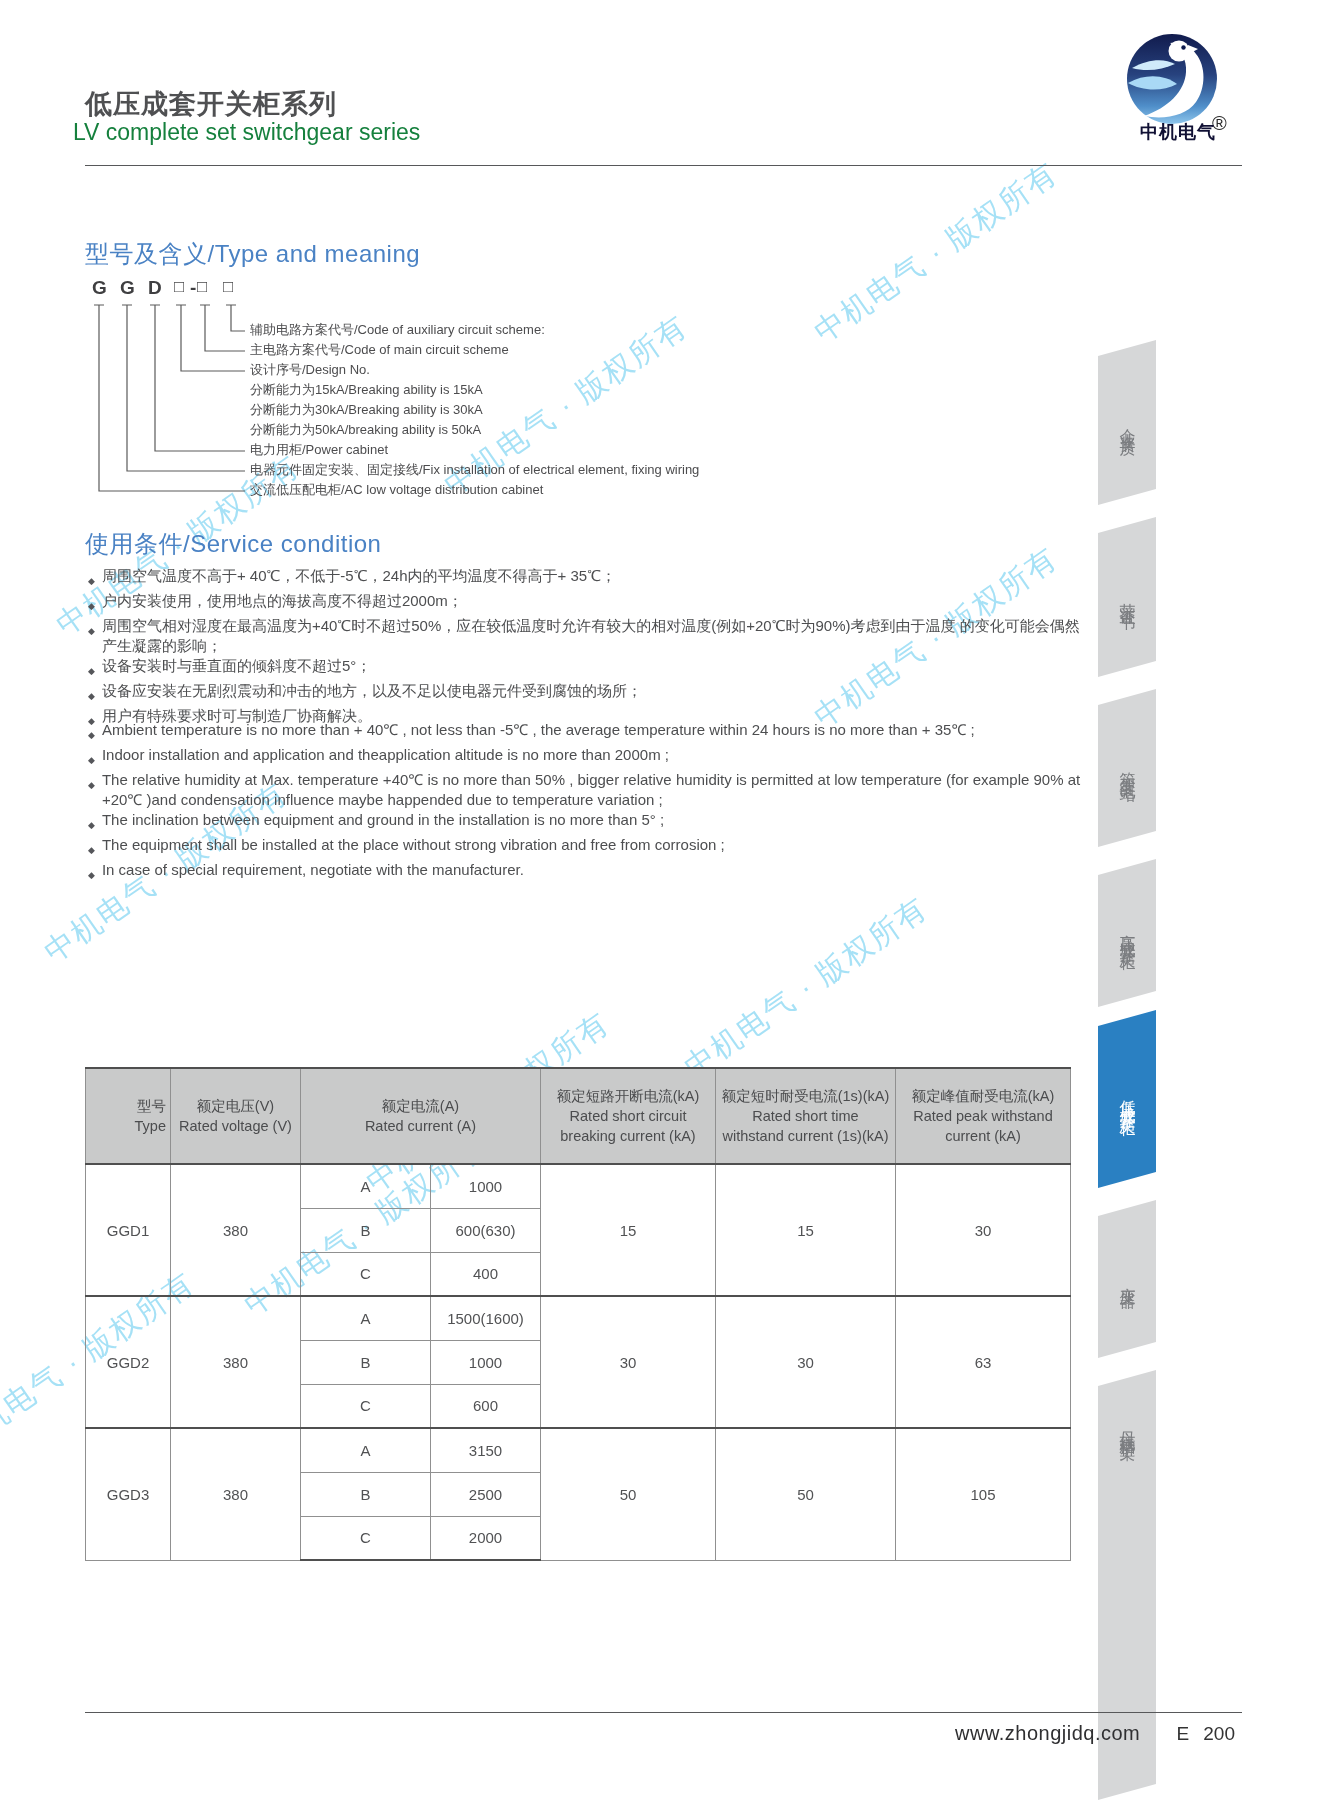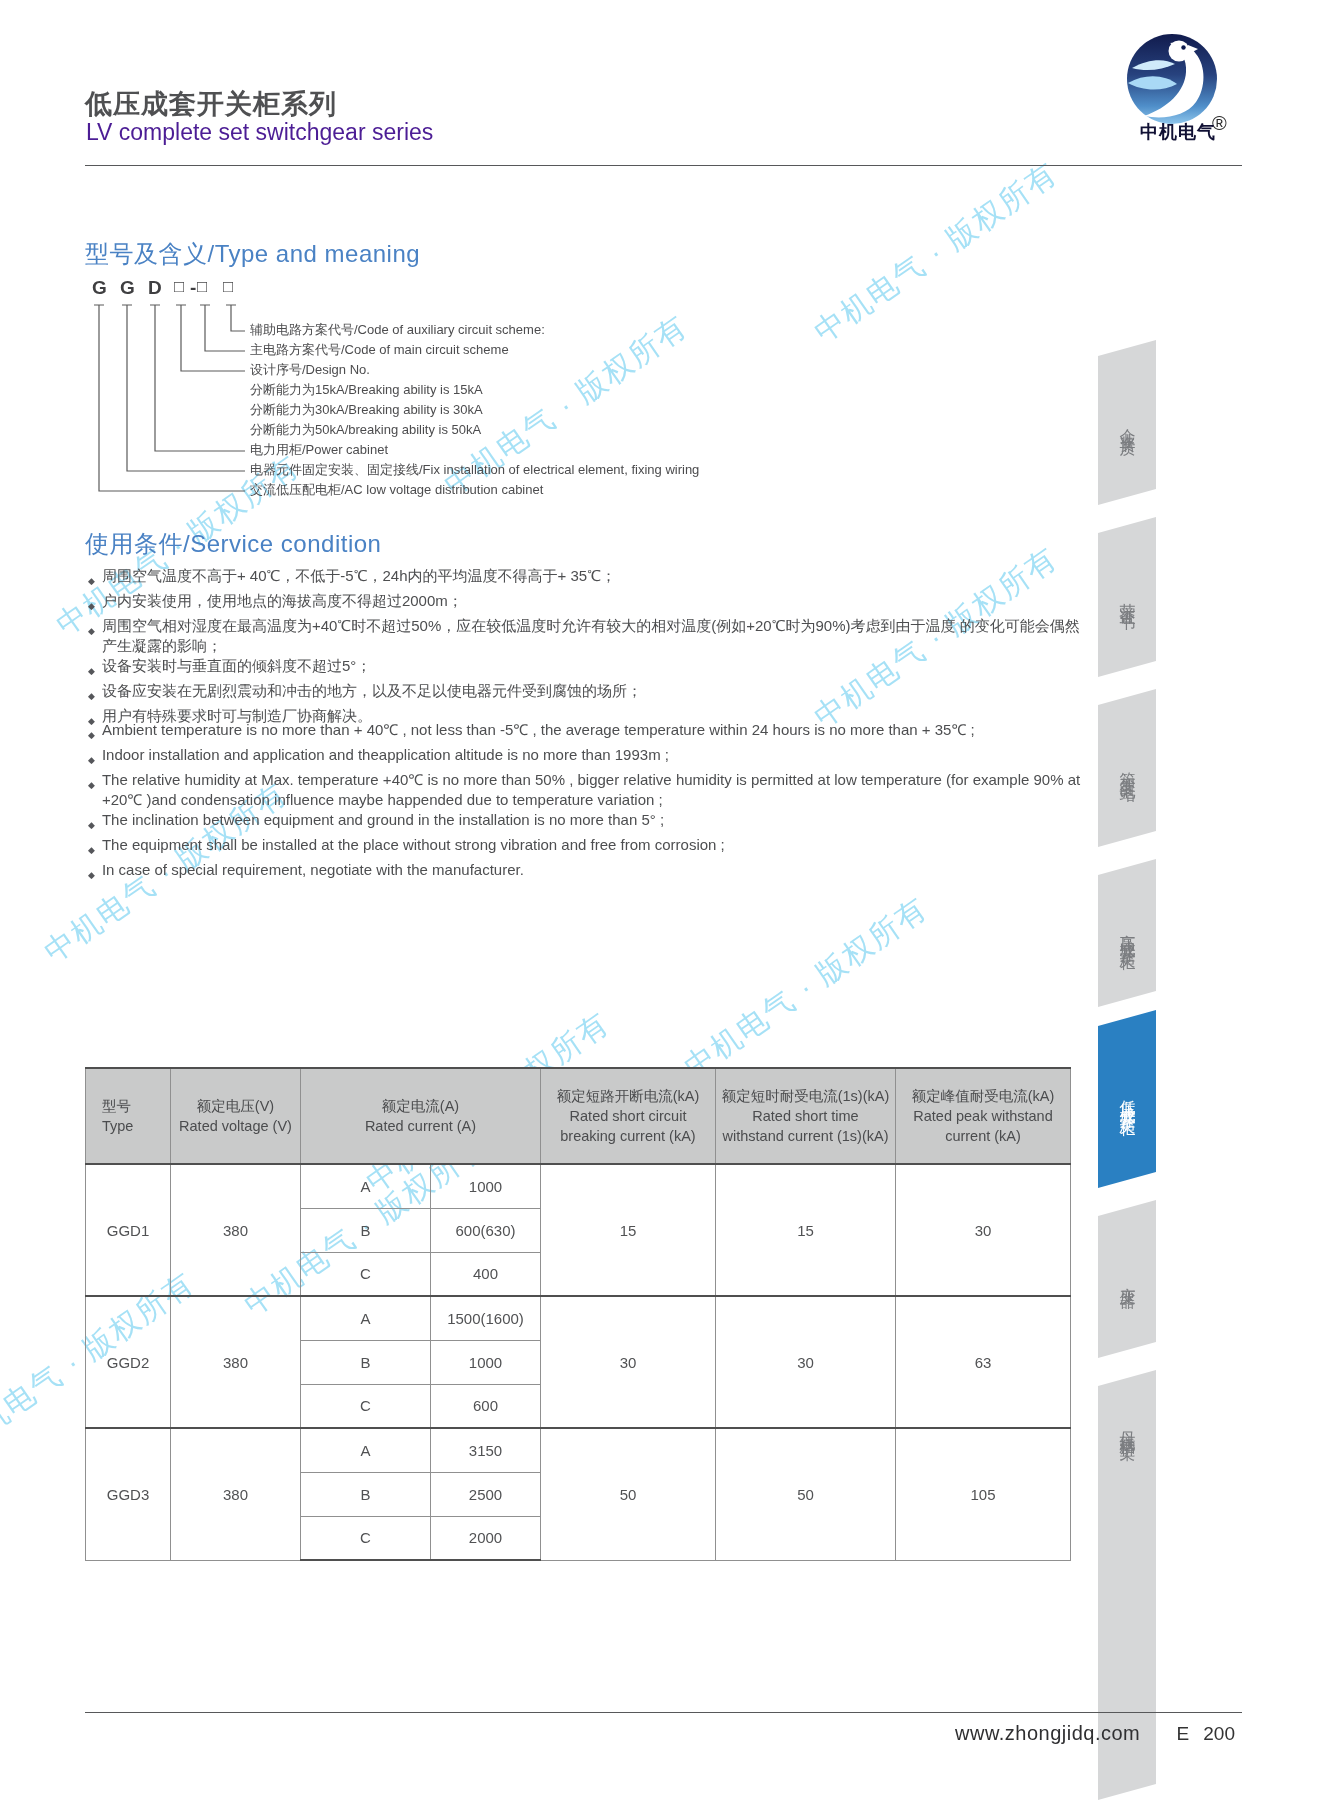--- a/index.html
+++ b/index.html
@@ -5,21 +5,21 @@
   * { margin:0; padding:0; box-sizing:border-box; }
   body { background:#ffffff; font-family:"Liberation Sans", sans-serif; }
   .page { position:relative; width:1325px; height:1800px; background:#ffffff; overflow:hidden; }
 
   
   .wm { position:absolute; font-size:30px; letter-spacing:2px; color:#56c6ee; opacity:.52;
         white-space:nowrap; transform:rotate(-35deg); transform-origin:0 50%; pointer-events:none; }
 
   
   .title-zh { position:absolute; left:85px; top:86px; font-size:27px; font-weight:600; color:#4f5052; letter-spacing:1px; }
-  .title-en { position:absolute; left:86px; top:119px; font-size:23px; font-weight:400; color:#4c1d95; }
+  .title-en { position:absolute; left:73px; top:119px; font-size:23px; font-weight:400; color:#15803d; }
   .rule { position:absolute; height:1px; background:#57585a; }
   .rule-top { left:85px; top:165px; width:1157px; }
   .rule-bottom { left:85px; top:1712px; width:1157px; }
 
   .logo { position:absolute; left:1118px; top:26px; width:120px; height:140px; }
   .logo svg { position:absolute; left:0; top:0; }
   .logo .reg { position:absolute; left:94px; top:86px; font-size:20px; color:#2b2b2b; }
   .logo-text { position:absolute; left:0; top:94px; width:120px; text-align:center;
                font-size:18px; font-weight:700; color:#101034; letter-spacing:1px; }
 
@@ -40,21 +40,21 @@
   .svc-list li { display:flex; gap:7px; line-height:20px; font-size:15px; color:#4d4e50; }
   .svc-list .dia { flex:0 0 auto; font-size:9px; color:#55565a; padding-top:5px; }
 
   
   .tech-table { position:absolute; left:85px; top:1067px; width:985px; border-collapse:collapse;
                 table-layout:fixed; font-size:15px; color:#515254; }
   .tech-table th, .tech-table td { border:1px solid #909090; text-align:center; vertical-align:middle; }
   .tech-table thead th { background:#c9caca; font-weight:400; color:#4b4c4e; height:96px;
                          font-size:14.5px; line-height:20px; border-bottom:2px solid #4f4f4f;
                          border-top:2px solid #4f4f4f; padding:2px 4px; }
-  .tech-table thead th.h-type { text-align:left; padding-left:16px; }
+  .tech-table thead th.h-type { text-align:right; padding-left:16px; }
   .tech-table tbody td { height:44px; }
   .tech-table tbody tr.gstart td { border-top:2px solid #4f4f4f; }
   .tech-table tbody tr.glast td { border-bottom:2px solid #4f4f4f; }
 
   
   .side-seg { position:absolute; left:1098px; width:58px; background:#d6d7d8;
               display:flex; justify-content:center; align-items:center;
               clip-path:polygon(0 16px, 100% 0, 100% calc(100% - 16px), 0 100%); }
   .side-seg .vtxt { writing-mode:vertical-rl; font-size:16px; letter-spacing:3.5px; color:#7b7d80; }
   .side-seg.active { background:#2a80c2; }
@@ -170,21 +170,21 @@
       </li>
   </ul>
 
   <ul class="svc-list svc-en">
     <li>
         <span class="dia">◆</span>
         <span>Ambient temperature is no more than  + 40℃ , not less than  -5℃ , the average temperature within 24 hours is no more than  + 35℃ ;</span>
       </li>
     <li>
         <span class="dia">◆</span>
-        <span>Indoor installation and application and theapplication altitude is no more than 1993m ;</span>
+        <span>Indoor installation and application and theapplication altitude is no more than 2000m ;</span>
       </li>
     <li>
         <span class="dia">◆</span>
         <span>The relative humidity at Max. temperature +40℃ is no more than 50% , bigger relative humidity is permitted at low temperature (for example 90% at +20℃ )and condensation influence maybe happended due to temperature variation ;</span>
       </li>
     <li>
         <span class="dia">◆</span>
         <span>The inclination between equipment and ground in the installation is no more than 5° ;</span>
       </li>
     <li>

